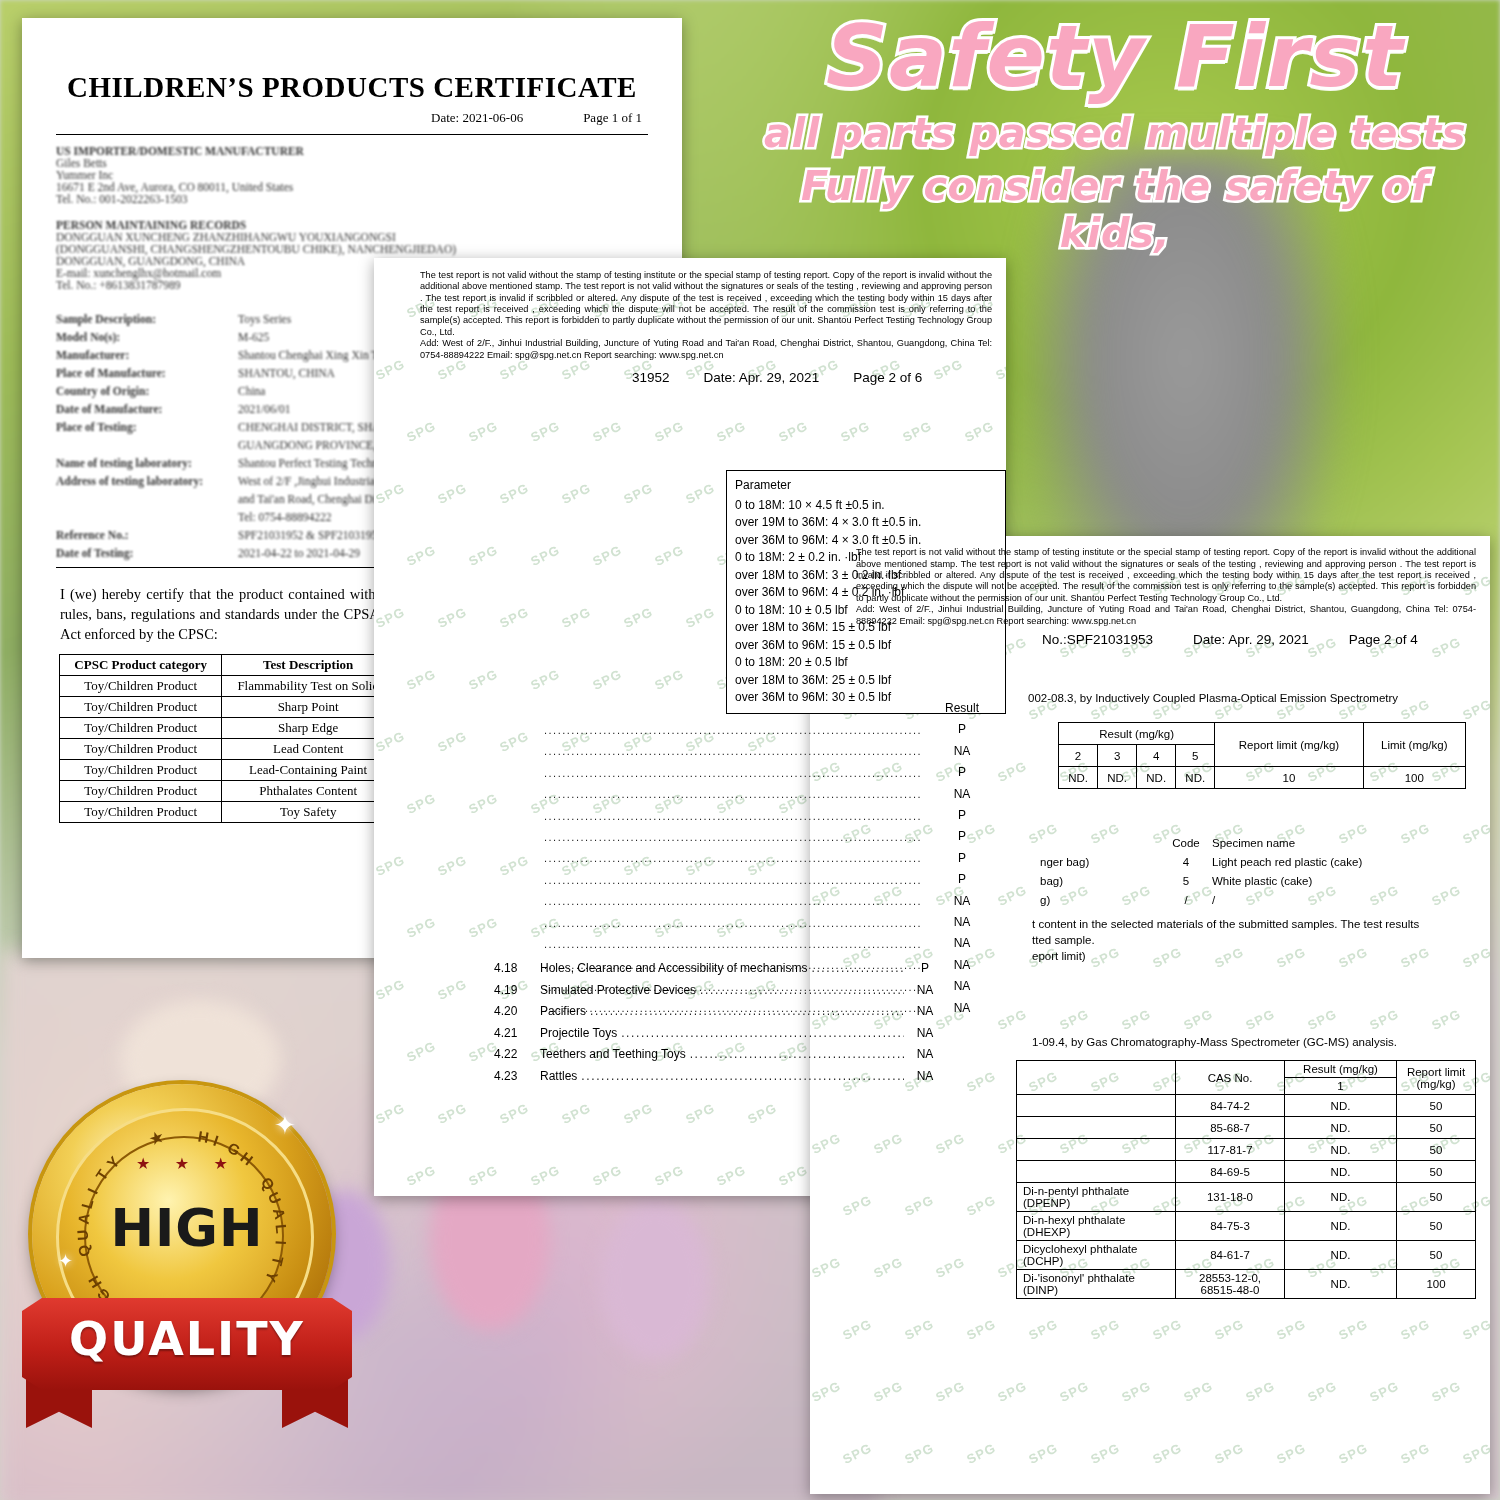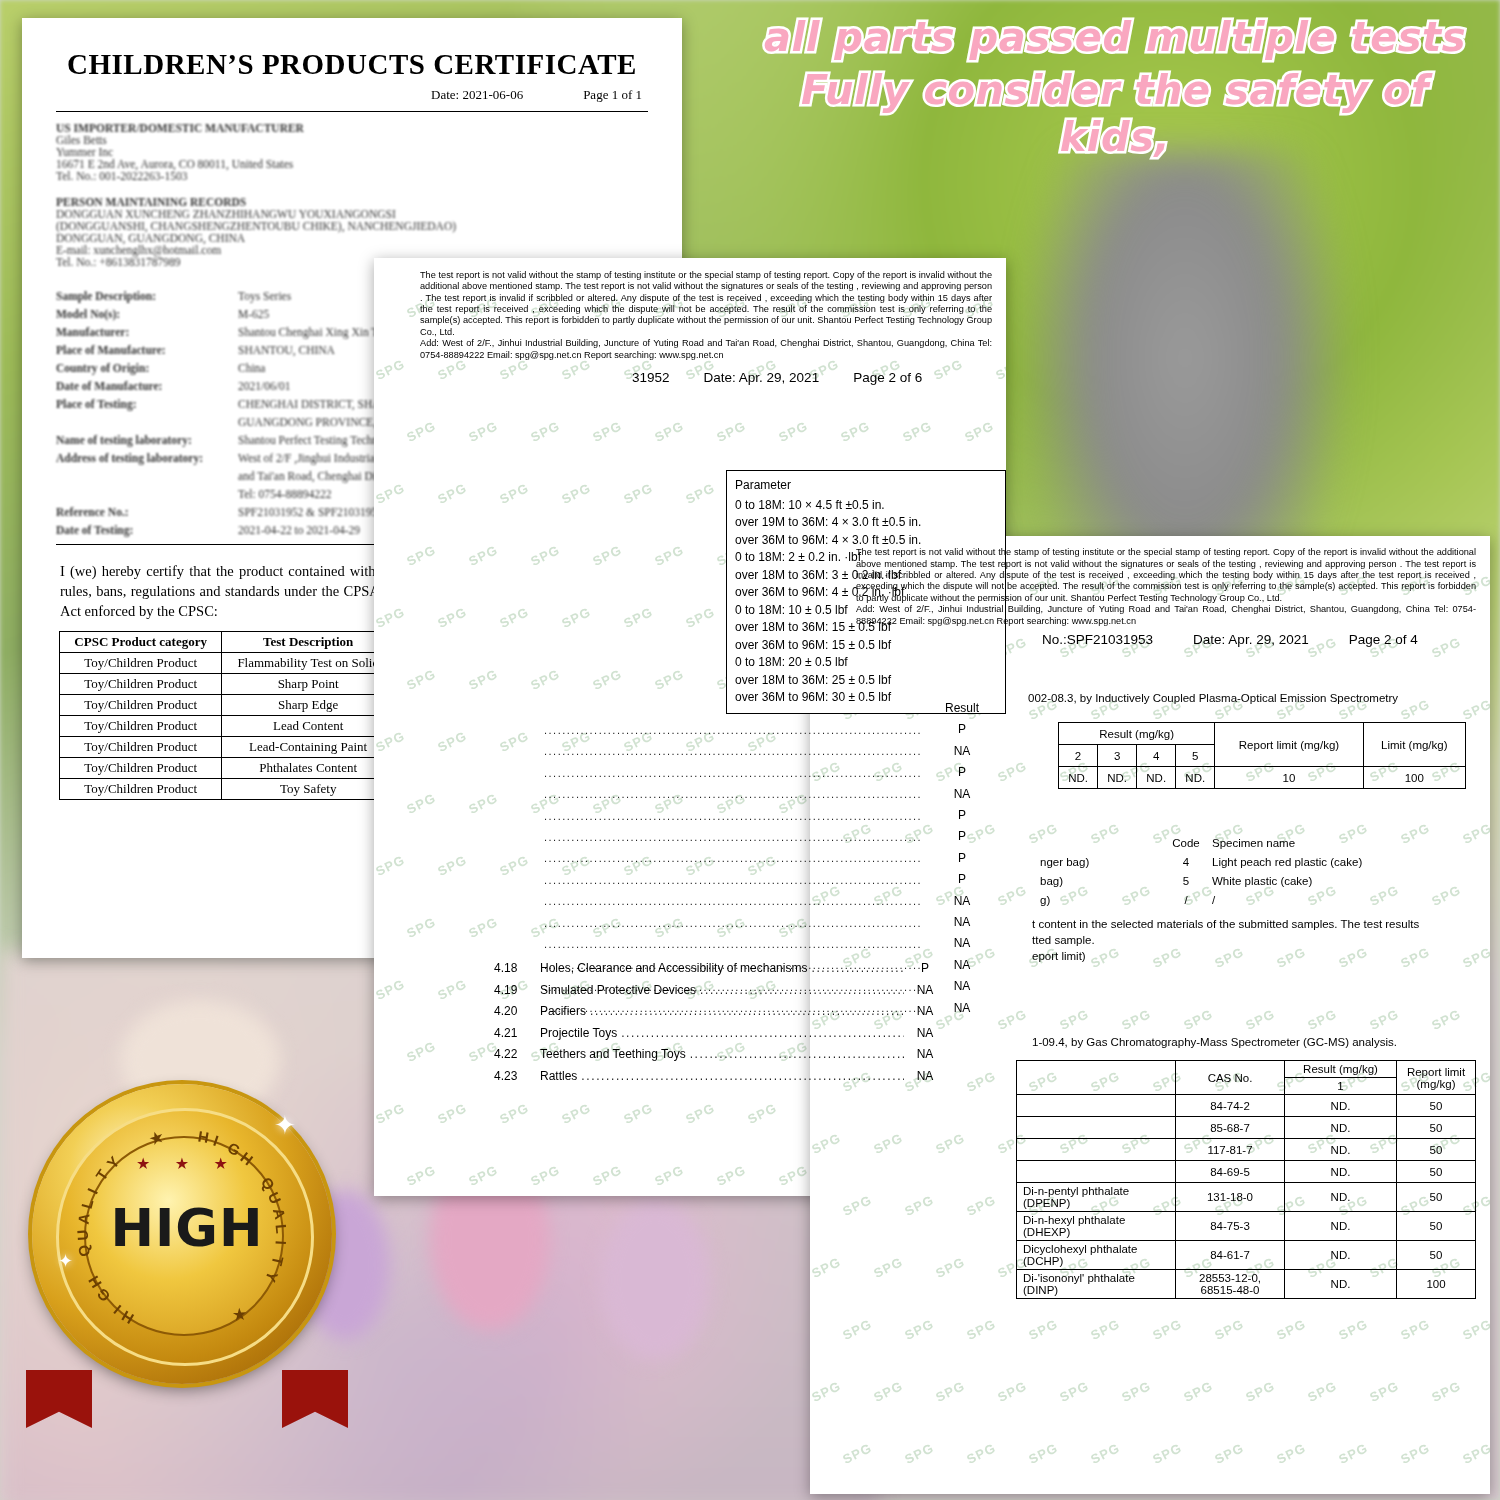--- a/index.html
+++ b/index.html
@@ -63,21 +63,21 @@
   }
   
   .doc{
     position:absolute;background:#fff;
     box-shadow:0 3px 14px rgba(0,0,0,.35);
     overflow:hidden;
     color:#000;
   }
   
   #cert{left:22px;top:18px;width:660px;height:940px;padding:0;}
-  #cert .inner{padding:16px 34px 10px 34px;}
+  #cert .inner{padding:39px 34px 10px 34px;}
   #cert h1{
     font-family:"Liberation Serif", serif;
     font-size:29px;font-weight:bold;text-align:center;margin:14px 0 6px 0;
     letter-spacing:.5px;
   }
   #cert .metaline{display:flex;justify-content:flex-end;gap:60px;font-family:"Liberation Serif",serif;font-size:13px;padding-right:6px;}
   #cert hr.rule{border:none;border-top:1px solid #000;margin:8px 0 10px 0;}
   .blurrow{display:flex;gap:14px;margin:6px 0;}
   .blurtxt{
     font-family:"Liberation Serif", serif;font-size:11.5px;color:#333;
@@ -214,20 +214,21 @@
   <div class="bg-layer" id="bg-green"></div>
   <div class="bg-layer" id="bg-grey-figure"></div>
   <div class="bg-layer" id="bg-bottom-blur"></div>
   <div class="blob" style="left:300px;top:1190px;width:90px;height:150px;background:#c9a6d6;"></div>
   <div class="blob" style="left:430px;top:1150px;width:120px;height:180px;background:#e4a8c4;"></div>
   <div class="blob" style="left:600px;top:1200px;width:110px;height:160px;background:#d9b8d4;"></div>
   <div class="blob" style="left:120px;top:1000px;width:160px;height:120px;background:#efe2d8;"></div>
 </div>
 
 <div id="headline">
+  <div class="h1">Safety First</div>
   <div class="h2">all parts passed multiple tests</div>
   <div class="h2">Fully consider the safety of kids,</div>
 </div>
 
 <div class="doc" id="cert">
   <div class="inner">
     <h1>CHILDREN’S PRODUCTS CERTIFICATE</h1>
     <div class="metaline">
       <span>Date: 2021-06-06</span>
       <span>Page 1 of 1</span>
@@ -1006,15 +1007,18 @@
       <span style="transform: translate(105.179px, 24.5242px) rotate(103.125deg);">T</span>
       <span style="transform: translate(99.779px, 41.3298px) rotate(112.5deg);">Y</span>
       <span style="transform: translate(91.7138px, 57.0313px) rotate(121.875deg);"> </span>
       <span style="transform: translate(81.1987px, 71.2093px) rotate(131.25deg);"> </span>
       <span style="transform: translate(68.5145px, 83.4851px) rotate(140.625deg);">★</span>
     </div>
   <div class="stars">★ ★ ★</div>
   <div class="high">HIGH</div>
   <div class="ribtail-l"></div>
   <div class="ribtail-r"></div>
+  <div class="ribbon">
+    <div class="qtxt">QUALITY</div>
+  </div>
   <span class="sparkle" style="left:252px;top:40px;">✦</span>
   <span class="sparkle" style="left:36px;top:180px;font-size:18px;">✦</span>
 </div>
 
 </body></html>

